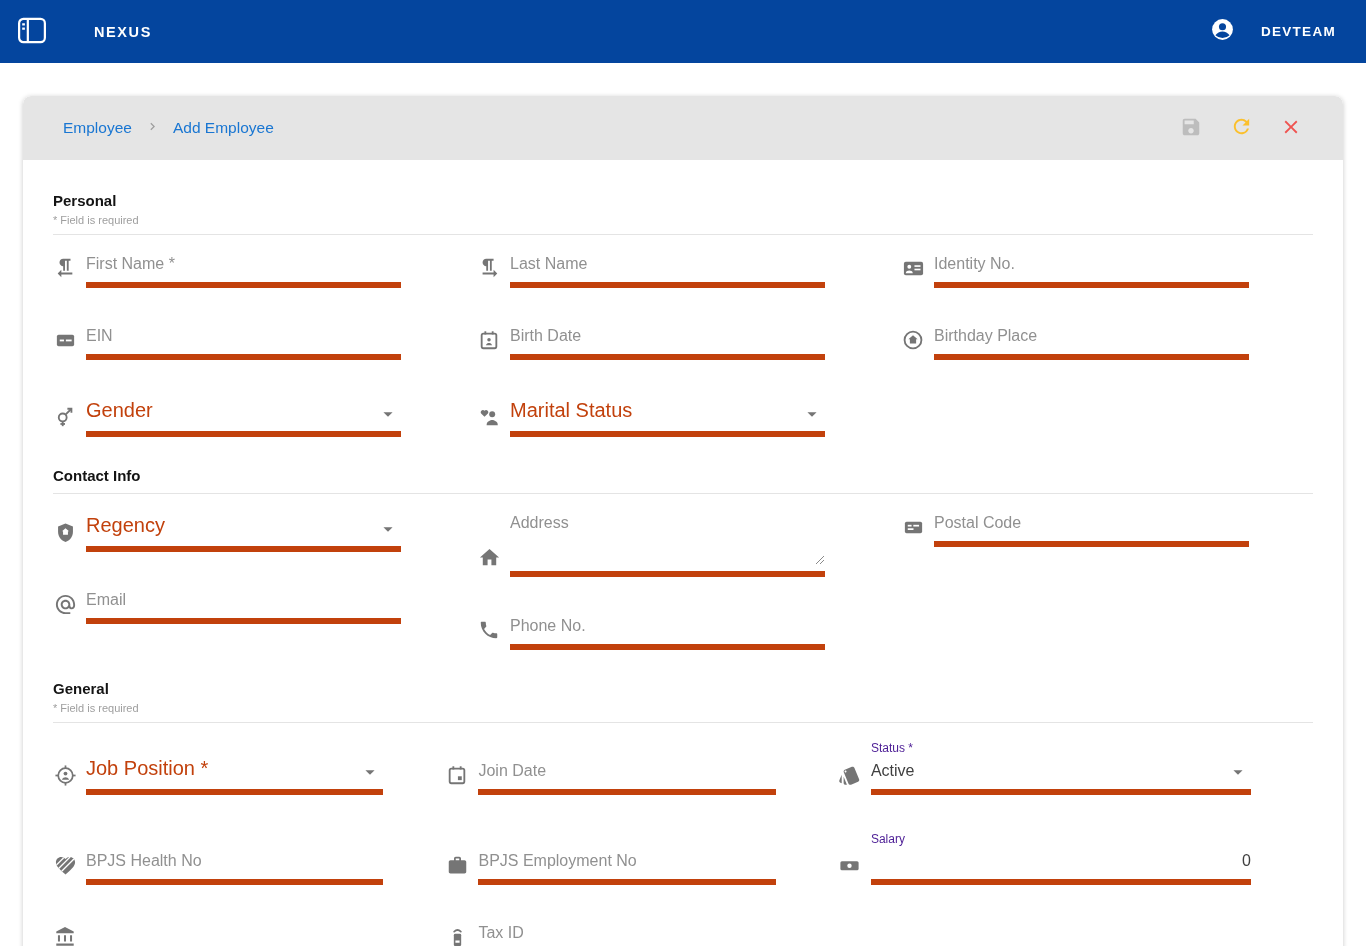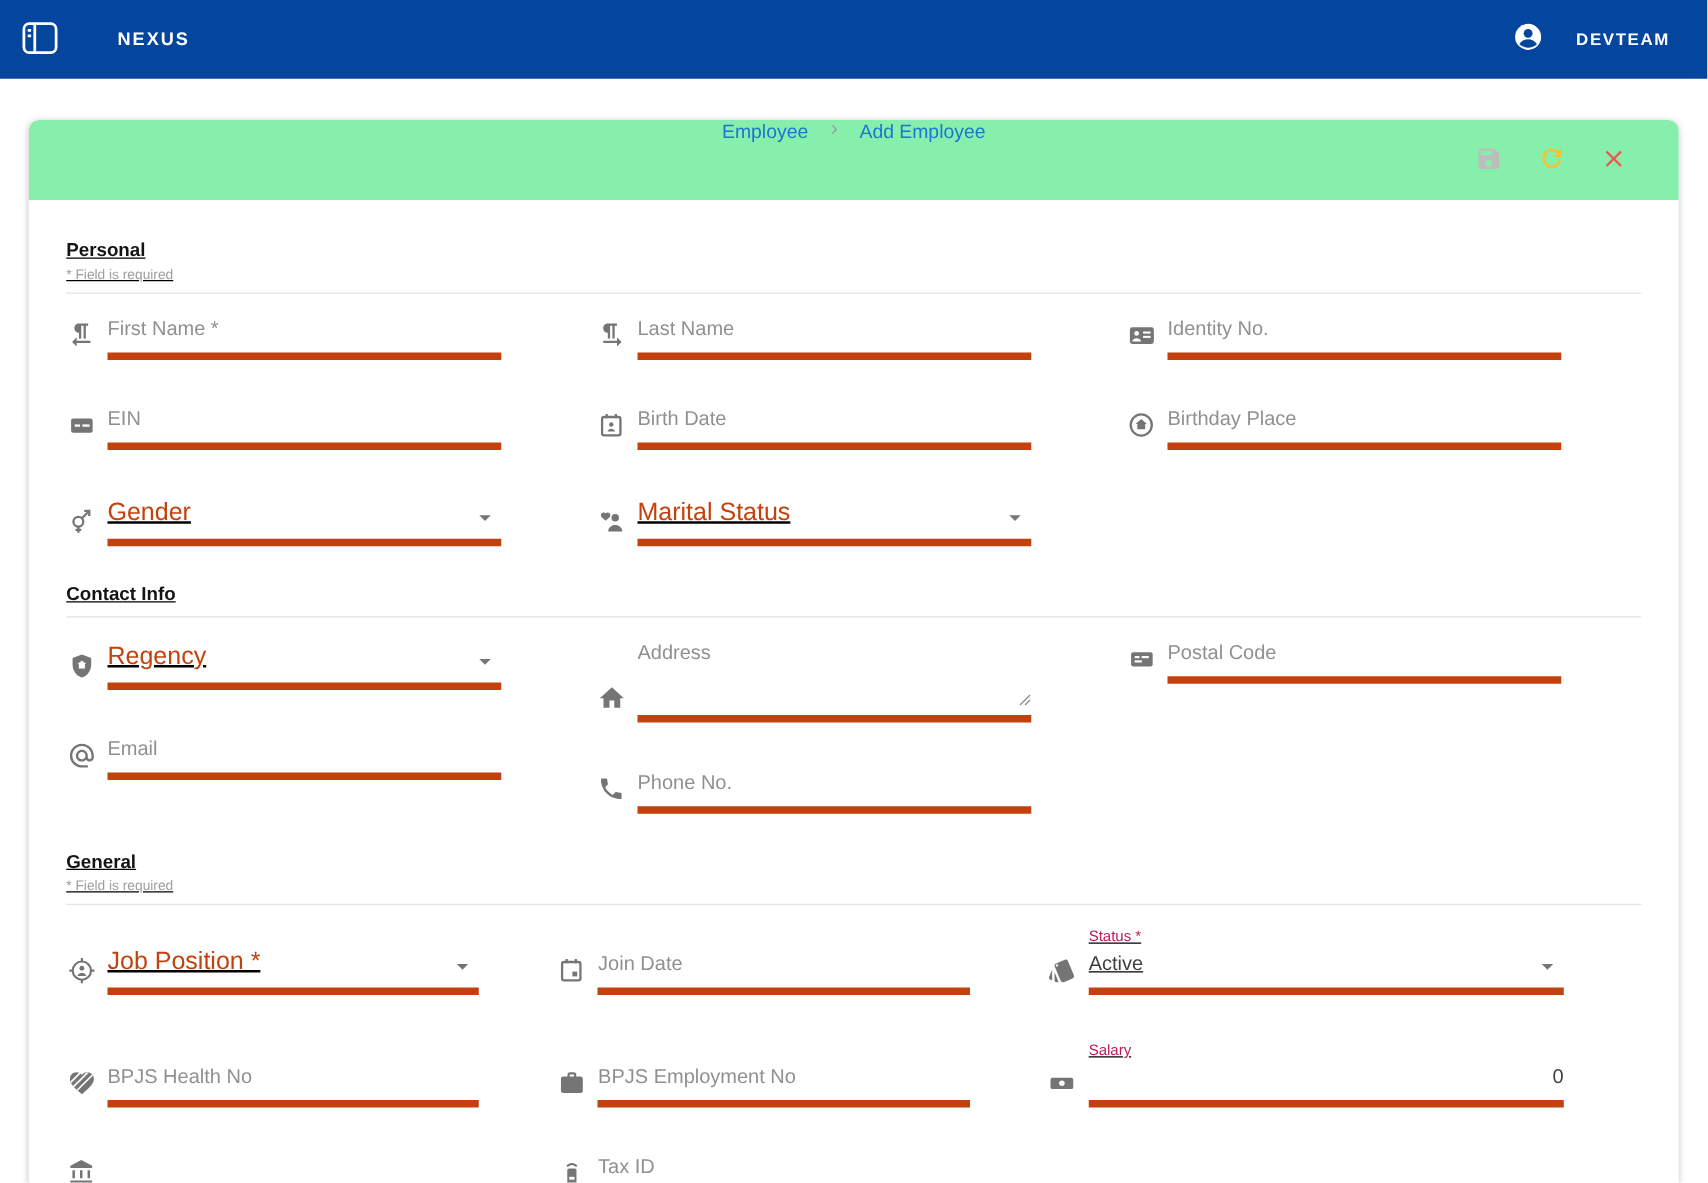--- a/index.html
+++ b/index.html
@@ -11,32 +11,32 @@
   .tgl-btn { width:40px; height:40px; display:flex; align-items:center; justify-content:center;
              background:none; border:none; cursor:pointer; }
   .brand { color:#fff; font-size:14.5px; font-weight:bold; letter-spacing:1.6px; margin-left:42px; }
   .tb-spacer { flex:1; }
   .userchip { display:flex; align-items:center; gap:26px; cursor:pointer; }
   .username { color:#fff; font-size:13.5px; font-weight:bold; letter-spacing:1.3px; }
 
   
   .card { margin:33px 23px 0; width:1320px; height:1000px; background:#fff;
           border-radius:8px; box-shadow:0 1px 5px rgba(0,0,0,.22); overflow:hidden; }
-  .card-head { height:64px; background:#86efac; display:flex; align-items:center; padding:0 40px;
-               border-radius:8px 8px 0 0;flex-direction:column; }
+  .card-head { height:64px; background:#e5e5e5; display:flex; align-items:center; padding:0 40px;
+               border-radius:8px 8px 0 0; }
   .crumbs { display:flex; align-items:center; gap:13px; font-size:15.5px; }
   .crumb { color:#1976d2; cursor:pointer; text-decoration:none; }
   .head-actions { margin-left:auto; display:flex; align-items:center; gap:26px; }
   .icon-btn { background:none; border:none; cursor:pointer; width:24px; height:24px; padding:0;
               display:flex; align-items:center; justify-content:center; }
 
   .card-body { padding:2px 30px 0; }
 
   
-  .section { margin-top:30px;text-decoration:underline; }
+  .section { margin-top:30px; }
   .sec-title { font-size:15px; font-weight:bold; color:#141414; }
   .sec-note { font-size:11px; color:#9e9e9e; margin-top:5px; }
   .sec-divider { border-bottom:1px solid #e4e4e4; margin-top:8px; }
   .sec-divider.tight { margin-top:9px; }
 
   .fgrid { display:grid; grid-template-columns:1fr 1fr 1fr; column-gap:76px; row-gap:37px;
            padding-right:64px; margin-top:18px; align-items:end; }
   .fgrid.general { grid-template-columns:1fr 1fr 1.25fr; column-gap:62px; padding-right:62px; }
 
   .cgrid { display:grid; grid-template-columns:1fr 1fr 1fr; column-gap:76px;
@@ -50,21 +50,21 @@
   .ctl { flex:1; border-bottom:6px solid #c2410c; padding:2px 0 9px; position:relative; }
   .inp { width:100%; border:none; outline:none; background:transparent; font-size:16px;
          color:#3f3f3f; font-family:inherit; }
   .inp::placeholder, .ta-inp::placeholder { color:#909090; opacity:1; }
   .inp.right { text-align:right; }
   .sel { display:flex; align-items:flex-end; justify-content:space-between; cursor:pointer; padding-right:2px; }
   .ph  { font-size:20px; color:#c2410c; }
   .val { font-size:16px; color:#3f3f3f; }
   .arrow { width:22px; height:22px; flex:none; margin-bottom:-3px; }
   .stack { flex:1; display:flex; flex-direction:column; }
-  .mini { font-size:12px; color:#be185d; margin-bottom:4px; }
+  .mini { font-size:12px; color:#4c1d95; margin-bottom:4px; }
 
   .ctl.ta { padding:2px 0 8px; }
   .ta-inp { width:100%; height:45px; border:none; outline:none; resize:none; background:transparent;
             font-size:16px; color:#3f3f3f; font-family:inherit; }
   .grip { position:absolute; right:0; bottom:2px; }
 
   .mt-phone { margin-top:38px; }
   .mt-email { margin-top:37px; }
 </style>
 </head>

